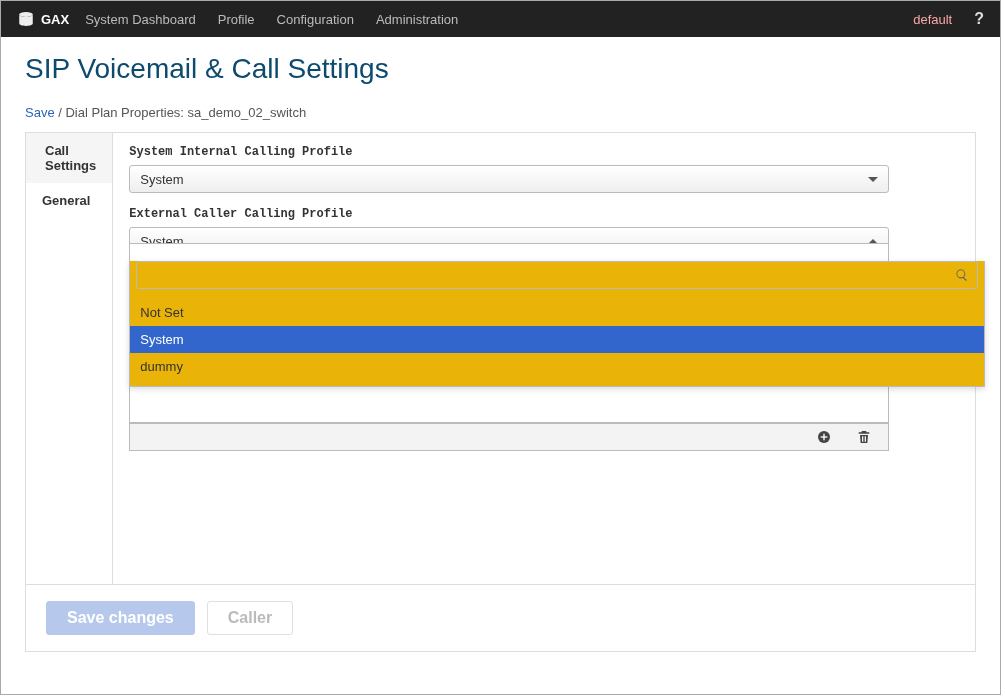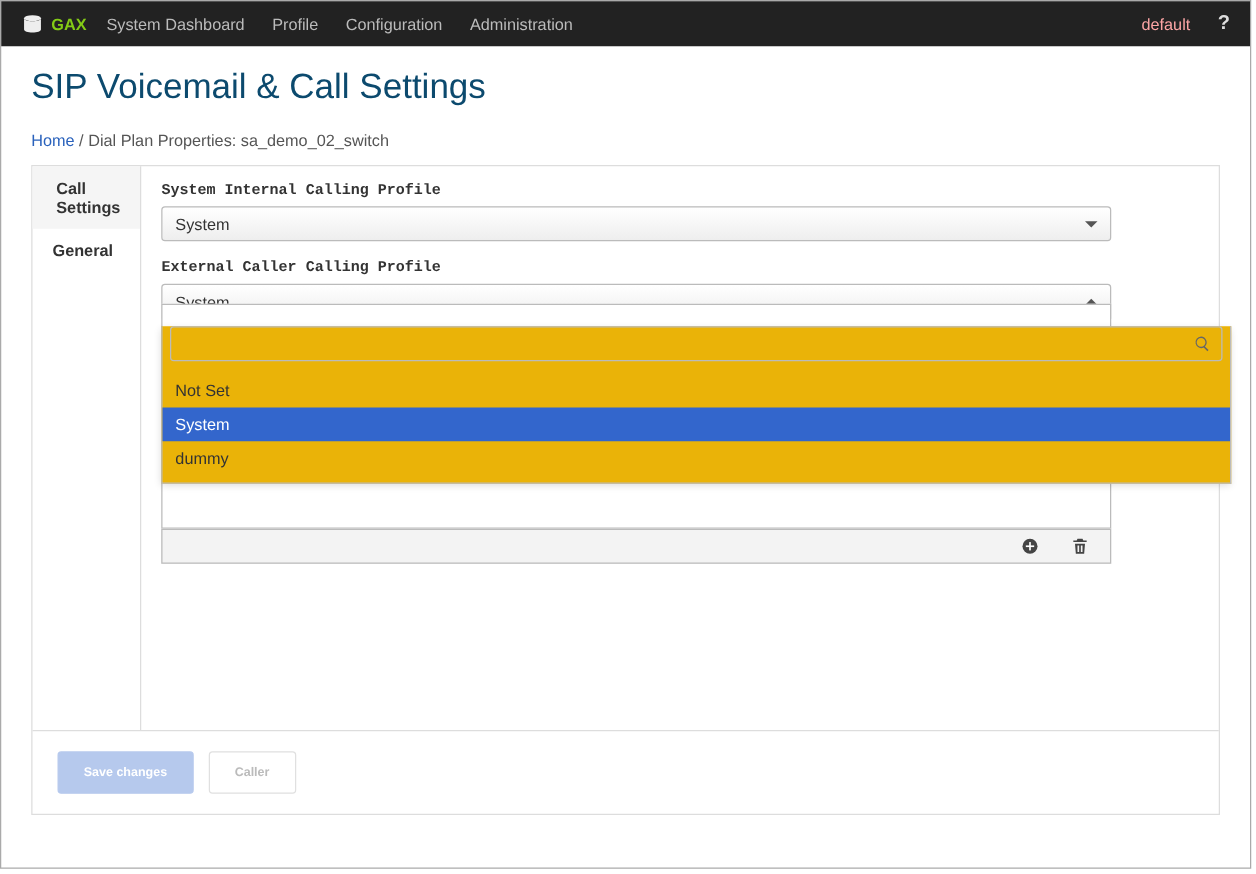--- a/index.html
+++ b/index.html
@@ -1,19 +1,19 @@
 <!DOCTYPE html>
 <html><head>
 <meta charset="utf-8">
 <style>
   * { box-sizing: border-box; margin: 0; padding: 0; }
   html, body { width: 1005px; height: 699px; font-family: Arial, Helvetica, sans-serif; background: #fff; overflow: hidden; }
   .window { width: 1001px; height: 695px; border: 1px solid #aaa; background: #fff; position: relative; }
   .topbar { background: #222; height: 36px; display: flex; align-items: center; padding: 0 16px; color: #ddd; }
-  .topbar .brand { display: flex; align-items: center; gap: 6px; color: #84cc16; font-weight: bold; font-size: 13px; margin-right: 16px; }
+  .topbar .brand { display: flex; align-items: center; gap: 6px; color: #ffffff; font-weight: bold; font-size: 13px; margin-right: 16px; }
   .topbar .brand svg { width: 18px; height: 18px; fill: #eee; }
   .topbar .navitem { color: #bbb; font-size: 13px; margin-right: 22px; cursor: pointer; }
   .topbar .spacer { flex: 1; }
   .topbar .navright { color: #fca5a5; font-size: 13px; margin-right: 22px; cursor: pointer; }
   .topbar .help { color: #ddd; font-size: 16px; font-weight: bold; cursor: pointer; }
   .content { padding: 16px 24px; }
   .page-title { font-size: 28px; color: #0c4a6e; font-weight: 400; margin-bottom: 20px; }
   .breadcrumb { font-size: 13px; color: #555; margin-bottom: 12px; }
   .breadcrumb a { color: #2a62bc; text-decoration: none; }
   .main-panel { border: 1px solid #ddd; min-height: 520px; display: flex; flex-direction: column; }
@@ -33,21 +33,21 @@
   .search-row input { flex: 1; border: none; outline: none; font-size: 13px; background: transparent; }
   .search-row svg { width: 14px; height: 14px; fill: #666; }
   .options { padding: 4px 0 6px 0; }
   .option { padding: 6px 10px; font-size: 13px; color: #333; cursor: pointer; }
   .option.selected { background: #3366cc; color: #fff; }
   .table-box { width: 760px; border: 1px solid #bbb; border-left: 1px solid #bbb; border-right: 1px solid #bbb; position: absolute; top: 110px; height: 180px; background: #fff; }
   .table-footer { position: absolute; top: 290px; width: 760px; height: 28px; background: #f3f3f3; border: 1px solid #bbb; border-top: 1px solid #bbb; display: flex; align-items: center; justify-content: flex-end; gap: 24px; padding-right: 16px; }
   .footer-btn { cursor: pointer; display: flex; align-items: center; justify-content: center; }
   .footer-btn svg { width: 16px; height: 16px; fill: #444; }
   .bottom-bar { border-top: 1px solid #ddd; padding: 16px 20px; display: flex; gap: 12px; }
-  .btn { height: 34px; padding: 0 20px; border-radius: 3px; font-size: 10px; font-weight: bold; display: inline-flex; align-items: center; justify-content: center; cursor: pointer; }
+  .btn { height: 34px; padding: 0 20px; border-radius: 3px; font-size: 16px; font-weight: bold; display: inline-flex; align-items: center; justify-content: center; cursor: pointer; }
   .btn-primary { background: #b6c9ed; color: #fff; border: 1px solid #b6c9ed; }
   .btn-secondary { background: #fff; color: #bbb; border: 1px solid #e0e0e0; }
 </style>
 </head>
 <body>
 
 <div class="window">
   <div class="topbar">
     <div class="brand">
       <svg viewBox="0 0 24 24">
@@ -61,21 +61,21 @@
     <span class="navitem">Configuration</span>
     <span class="navitem">Administration</span>
     <div class="spacer"></div>
     <span class="navright">default</span>
     <span class="help">?</span>
   </div>
 
   <div class="content">
     <h1 class="page-title">SIP Voicemail &amp; Call Settings</h1>
     <div class="breadcrumb">
-      <a href="#">Home</a><span> / </span><span>Dial Plan Properties: sa_demo_02_switch</span>
+      <a href="#">Save</a><span> / </span><span>Dial Plan Properties: sa_demo_02_switch</span>
     </div>
 
     <div class="main-panel">
       <div class="panel-body">
         <div class="sidebar">
           <div class="tab active">Call Settings</div>
           <div class="tab">General</div>
         </div>
 
         <div class="form-area">

